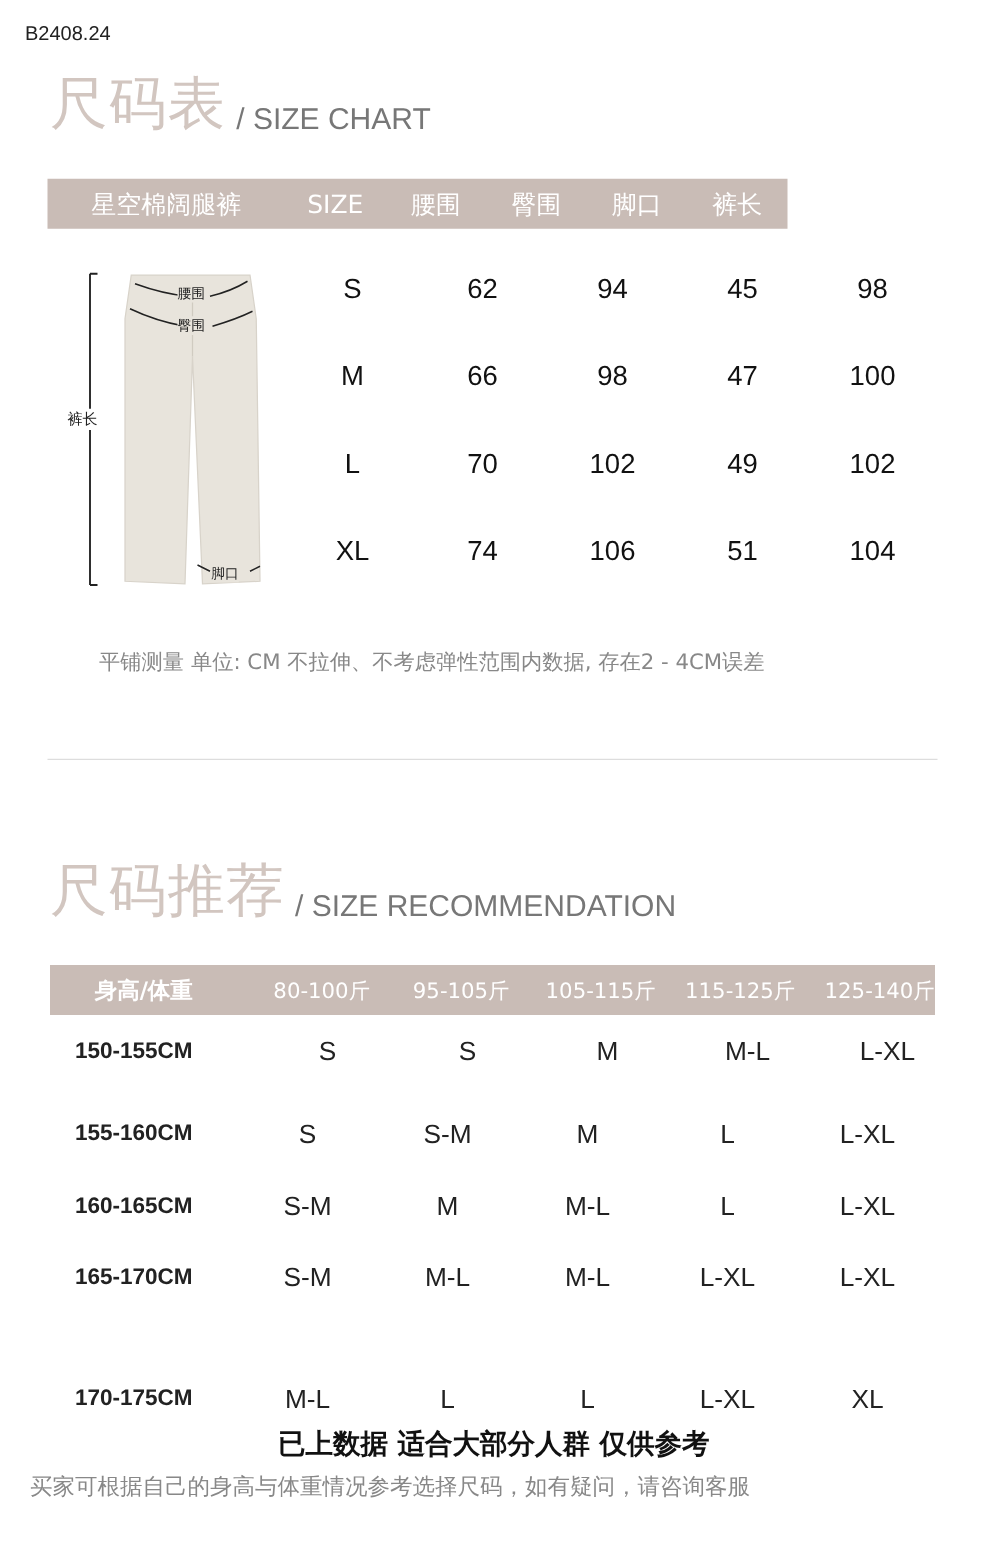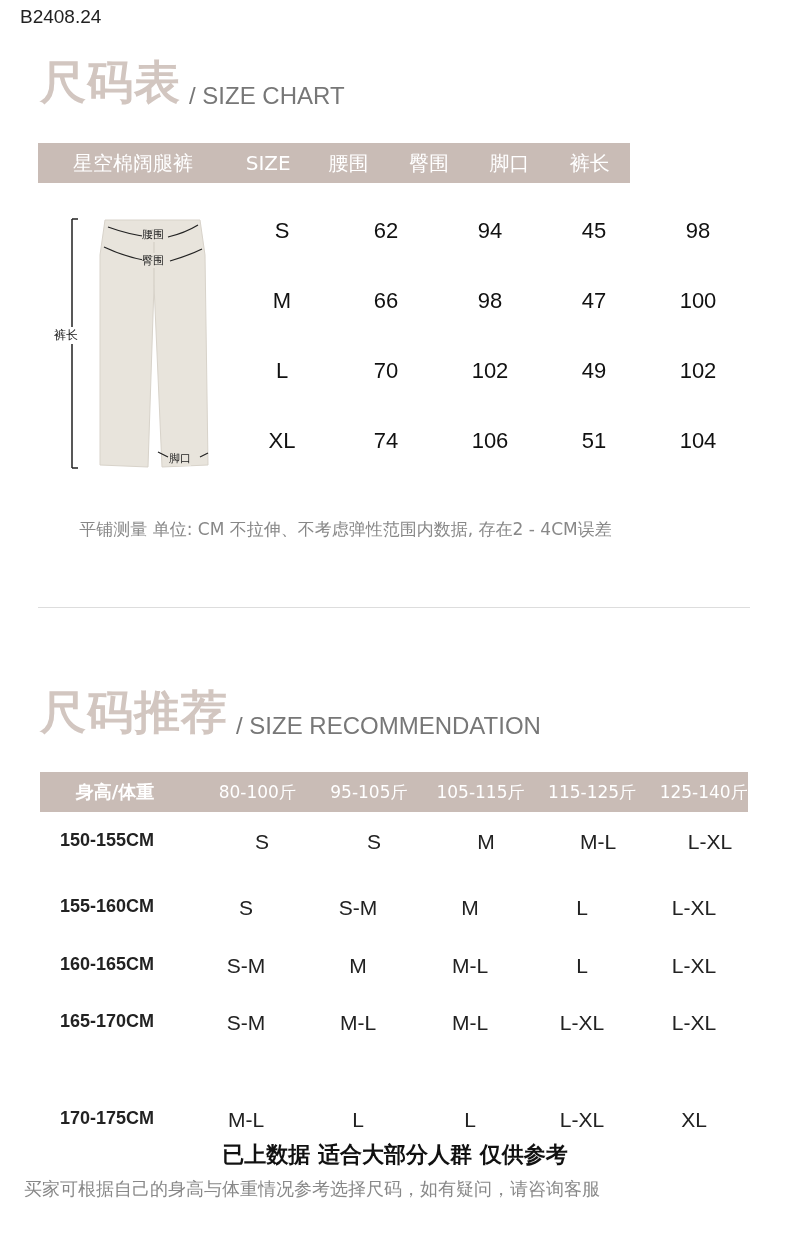--- a/index.html
+++ b/index.html
@@ -1,20 +1,20 @@
 <!DOCTYPE html>
 <html><head>
 <meta charset="utf-8">
 <style>
   html, body { margin:0; padding:0; background:#ffffff; }
   body { width:790px; height:1250px; position:relative; overflow:hidden;
          font-family:"DejaVu Sans","Liberation Sans",sans-serif; color:#222; }
   .abs { position:absolute; }
-  .code { left:20px; top:6px; font-size:19px; color:#222; font-family:"Liberation Sans",sans-serif; }
-  .big-title { font-size:46px; font-weight:bold; color:#d2c6c0; letter-spacing:1px; }
+  .code { left:20px; top:19px; font-size:16px; color:#222; font-family:"Liberation Sans",sans-serif; }
+  .big-title { font-size:46px; font-weight:normal; color:#d2c6c0; letter-spacing:1px; }
   .sub-title { font-size:24px; color:#777; font-family:"Liberation Sans",sans-serif; }
   .hdr-bar { background:#c9bcb6; display:flex; align-items:center; color:#fff; }
   .hdr-bar span { text-align:center; font-size:20px; }
   .chart-row { position:absolute; left:230px; width:520px; display:flex; font-size:22px; color:#111; font-family:"Liberation Sans",sans-serif; }
   .chart-row span { flex:1; text-align:center; }
   .note { left:0; width:691px; text-align:center; top:518px; font-size:17px; color:#888; }
   .divider { left:38px; width:712px; top:607px; height:1px; background:#ddd; }
   .rec-row { position:absolute; left:40px; width:710px; display:flex; font-size:21px; color:#222; font-family:"Liberation Sans",sans-serif; }
   .rec-row .h { width:150px; font-weight:bold; font-size:18px; text-align:left; padding-left:20px; box-sizing:border-box; }
   .rec-row .c { flex:1; text-align:center; }

